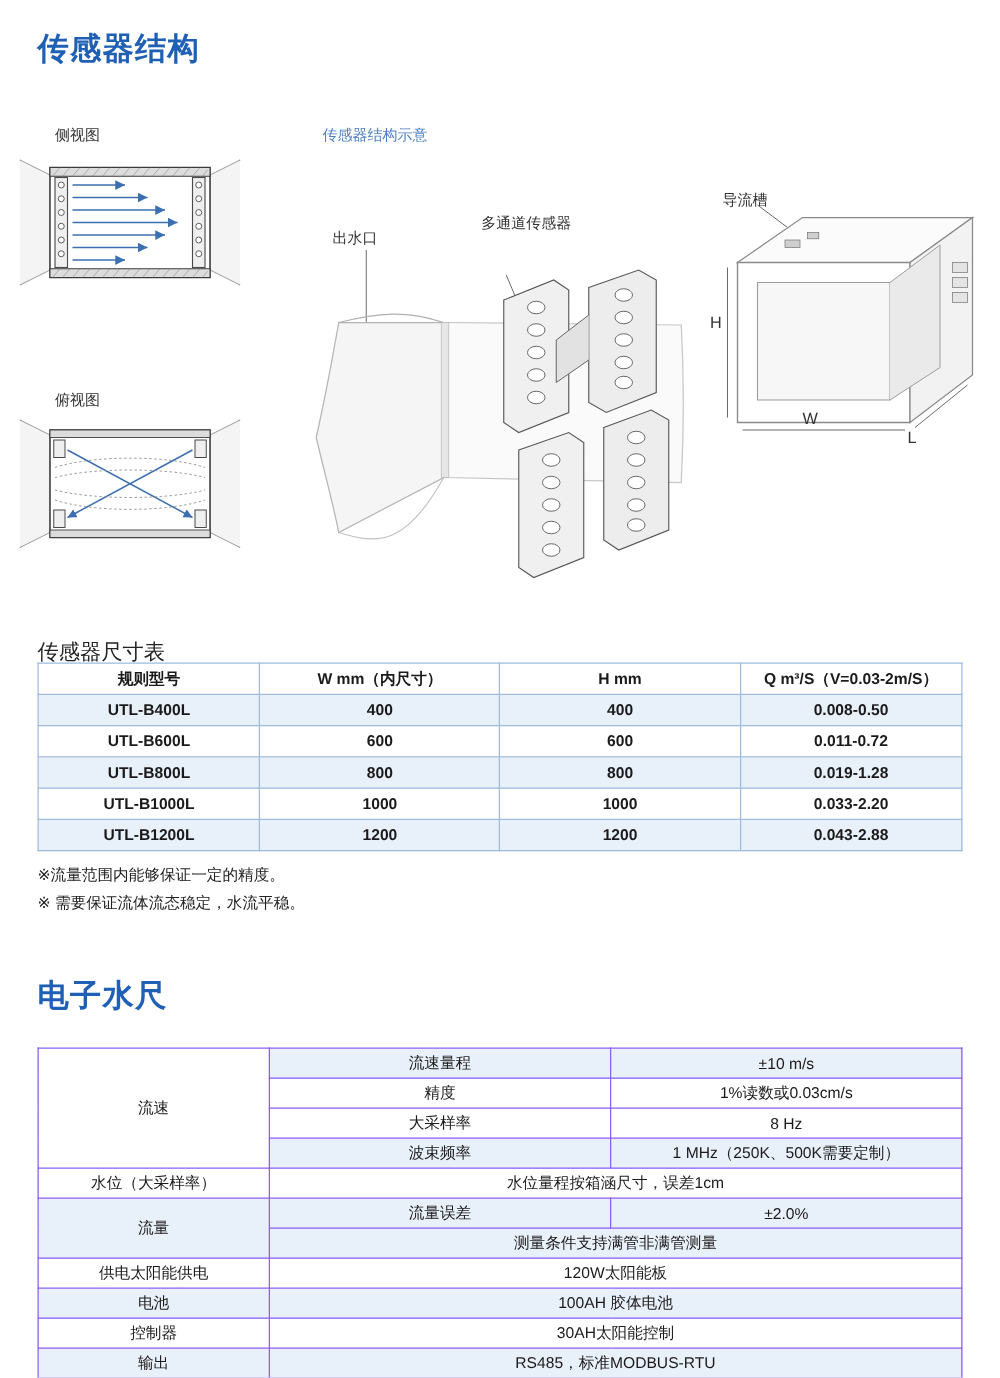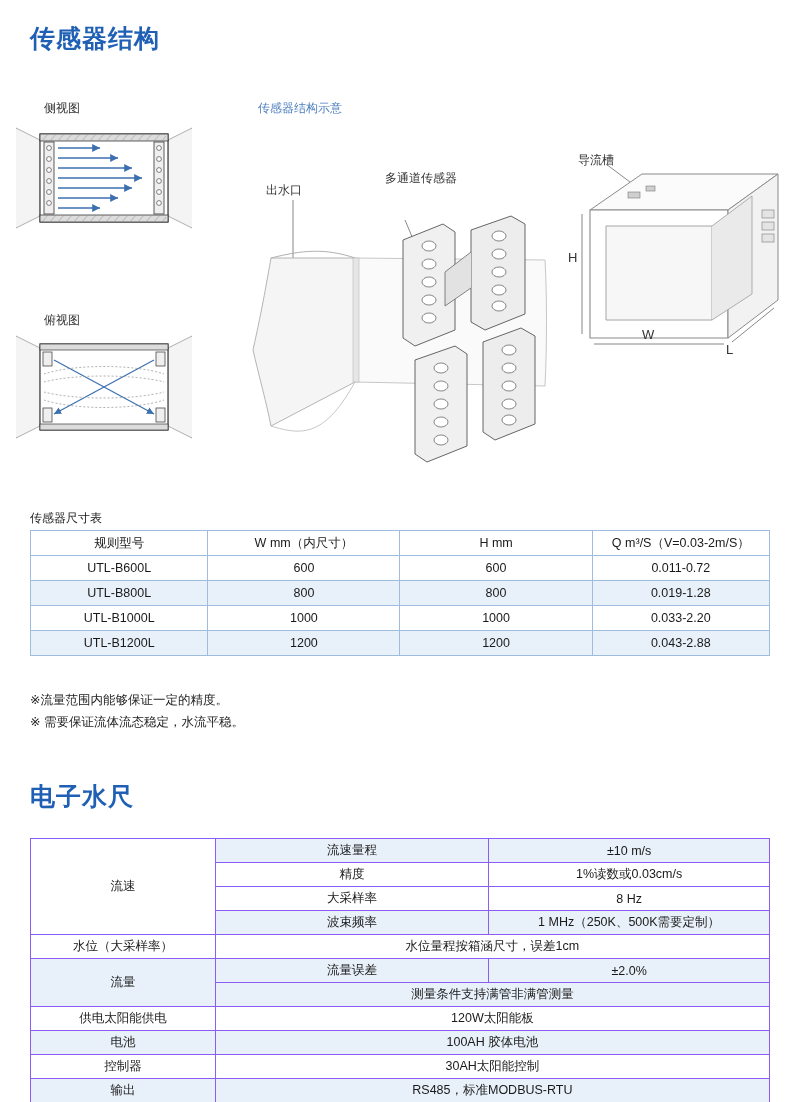--- a/index.html
+++ b/index.html
@@ -52,41 +52,41 @@
   }
 
   
   .dwg {
     position: absolute;
   }
 
   
   .tbl-caption {
     position: absolute;
-    font-size: 12px;
+    font-size: 17px;
     color: #222;
   }
   table {
     border-collapse: collapse;
     font-size: 12.5px;
     color: #1a1a1a;
   }
   table.sizes {
     position: absolute;
     left: 30px;
     top: 530px;
     width: 740px;
     table-layout: fixed;
   }
   table.sizes th, table.sizes td {
     border: 1px solid #9fbbdd;
     text-align: center;
     height: 22px;
     padding: 1px 2px;
-    font-weight: normal;
+    font-weight: bold;
   }
   table.sizes tr.alt td, table.sizes tr.alt th {
     background: #e8f0f9;
   }
   table.sizes tr.hdr th {
     background: #ffffff;
   }
 
   .notes {
     position: absolute;
@@ -366,20 +366,26 @@
     </colgroup>
     <thead>
       <tr class="hdr">
         <th>规则型号</th>
         <th>W mm（内尺寸）</th>
         <th>H  mm</th>
         <th>Q m³/S（V=0.03-2m/S）</th>
       </tr>
     </thead>
     <tbody>
+      <tr class="alt">
+        <td>UTL-B400L</td>
+        <td>400</td>
+        <td>400</td>
+        <td>0.008-0.50</td>
+      </tr>
       <tr>
         <td>UTL-B600L</td>
         <td>600</td>
         <td>600</td>
         <td>0.011-0.72</td>
       </tr>
       <tr class="alt">
         <td>UTL-B800L</td>
         <td>800</td>
         <td>800</td>

